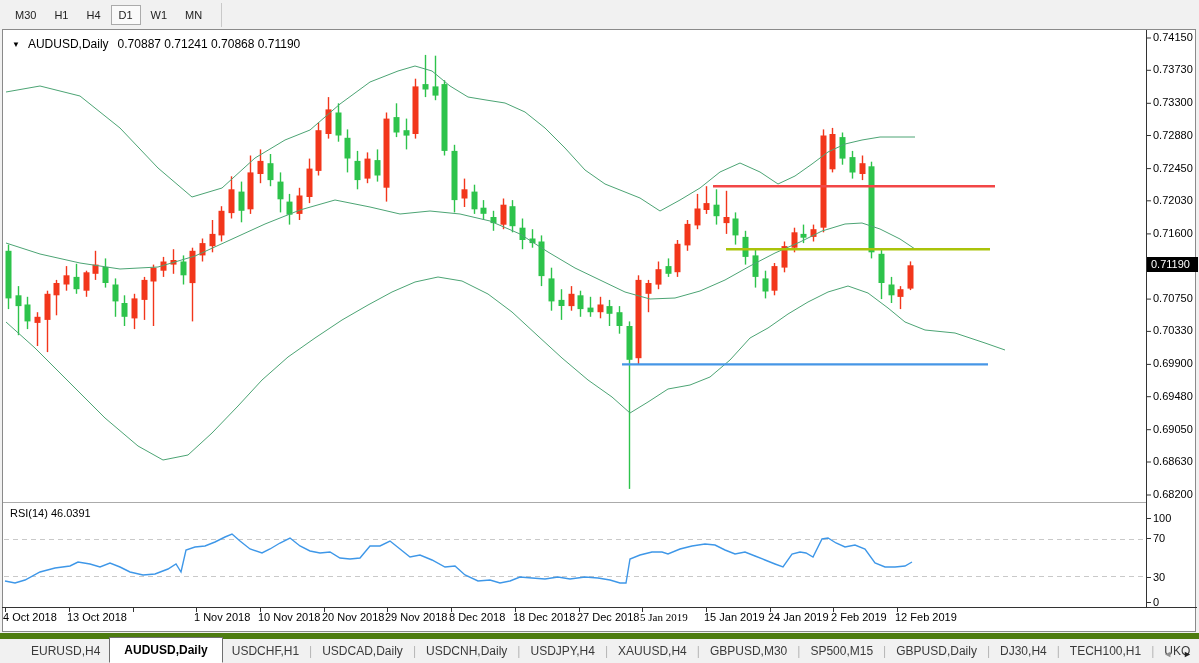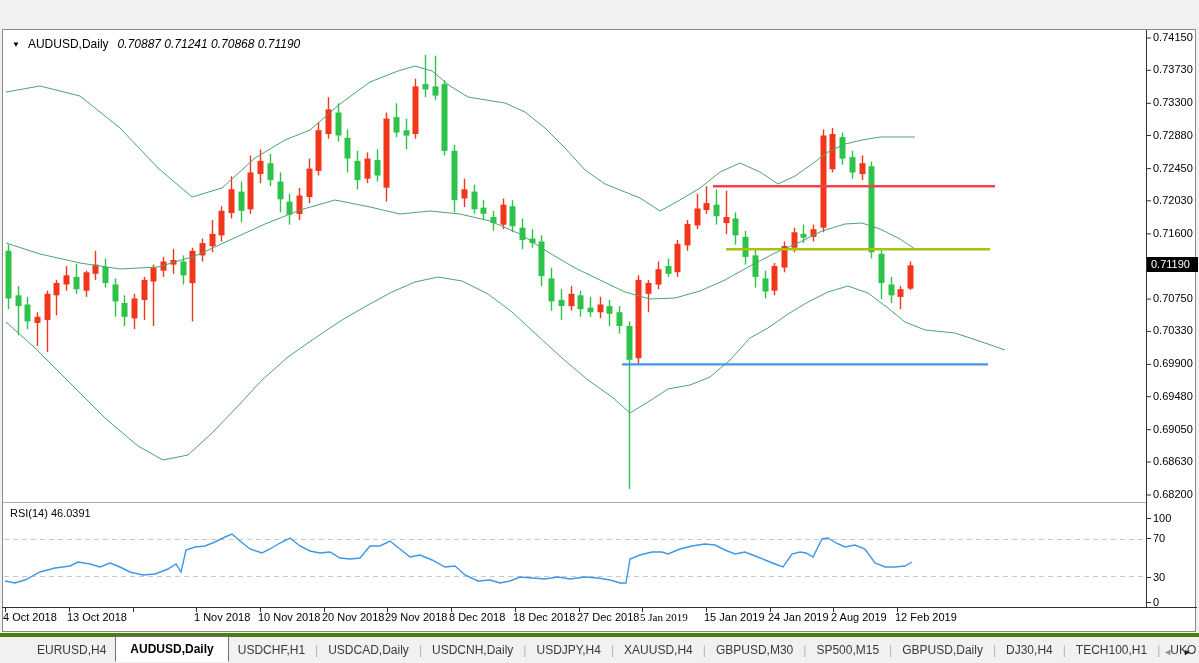--- a/index.html
+++ b/index.html
@@ -13,42 +13,51 @@
           border:1px solid transparent;cursor:default;}
   .tf-btn.active{background:#FAFAFA;border:1px solid #ABABAB;}
   .toolbar-sep{width:1px;height:24px;background:#C9C9C9;margin:0 10px;}
   
   .chart-window{position:absolute;left:2px;top:29px;width:1194px;height:603px;background:#FFFFFF;
                 border:1px solid #8A8A8A;}
   svg.overlay{position:absolute;left:0;top:0;pointer-events:none;}
   .chart-title{position:absolute;left:12px;top:37px;font-size:12px;color:#000;display:flex;
                align-items:center;white-space:nowrap;}
   .chart-title .marker{font-size:8px;margin-right:8px;color:#000;}
-  .chart-title .vals{margin-left:9px;font-style:italic;}
+  .chart-title .vals{margin-left:9px;}
   .rsi-label{position:absolute;left:10px;top:507px;font-size:11px;color:#000;}
   .axis-label{position:absolute;left:1153px;font-size:11px;color:#000;white-space:nowrap;}
   .date-label{position:absolute;top:611px;font-size:11px;color:#000;white-space:nowrap;}
   .price-tag{position:absolute;left:1147px;width:51px;height:15px;background:#000;color:#FFF;
              font-size:11px;line-height:15px;padding-left:4px;}
   
   .tabbar{position:absolute;left:0;top:633px;width:1199px;height:30px;background:#F1F1F1;
-          border-top:4px solid #4d7c0f;display:flex;align-items:center;font-size:12px;
-          padding-left:28px;}
+          border-top:6px solid #4d7c0f;display:flex;align-items:center;font-size:12px;
+          padding-left:22px;}
   .tab{padding:4px 9px;color:#3A3A3A;white-space:nowrap;cursor:default;}
   .tab.active{background:#FFF;border:1px solid #6F6F6F;border-bottom:1px solid #FFF;
               font-weight:700;color:#000;padding:5px 14px;margin-top:-2px;}
   .tab-sep{color:#B5B5B5;margin:0 1px;}
   .tab-arrows{position:absolute;right:7px;top:10px;display:flex;gap:11px;font-size:9px;color:#222;}
   .tab-arrows .arrow-left{color:#8F8F8F;}
 </style>
 </head>
 <body>
 
 <div class="screen">
 
+  <div class="toolbar">
+      <div class="tf-btn">M30</div>
+      <div class="tf-btn">H1</div>
+      <div class="tf-btn">H4</div>
+      <div class="tf-btn active">D1</div>
+      <div class="tf-btn">W1</div>
+      <div class="tf-btn">MN</div>
+      <div class="toolbar-sep"></div>
+    </div>
 
   <div class="chart-window"></div>
 
   <svg class="overlay" width="1199" height="663">
       <g>
         <line x1="4" y1="539.5" x2="1146" y2="539.5" stroke="#C9C9C9" stroke-width="1" stroke-dasharray="5 4"></line>
         <line x1="4" y1="576.5" x2="1146" y2="576.5" stroke="#C9C9C9" stroke-width="1" stroke-dasharray="5 4"></line>
       </g>
       <g>
         <line x1="8.5" y1="244.6" x2="8.5" y2="309.1" stroke="#2DC34B" stroke-width="1.4"></line>
@@ -330,21 +339,21 @@
       <div class="date-label" style="left: 194px;">1 Nov 2018</div>
       <div class="date-label" style="left: 258px;">10 Nov 2018</div>
       <div class="date-label" style="left: 322px;">20 Nov 2018</div>
       <div class="date-label" style="left: 385px;">29 Nov 2018</div>
       <div class="date-label" style="left: 449px;">8 Dec 2018</div>
       <div class="date-label" style="left: 513px;">18 Dec 2018</div>
       <div class="date-label" style="left: 577px;">27 Dec 2018</div>
       <div class="date-label" style="left: 640px; font-family: Liberation Serif, serif;">5 Jan 2019</div>
       <div class="date-label" style="left: 704px;">15 Jan 2019</div>
       <div class="date-label" style="left: 768px;">24 Jan 2019</div>
-      <div class="date-label" style="left: 831px;">2 Aug 2019</div>
+      <div class="date-label" style="left: 831px;">2 Feb 2019</div>
       <div class="date-label" style="left: 895px;">12 Feb 2019</div>
     </div>
 
   <div class="price-tag" style="top: 257px;">0.71190</div>
 
   <div class="tabbar">
     <span class="tab">EURUSD,H4</span>
       <span class="tab active">AUDUSD,Daily</span>
       <span class="tab">USDCHF,H1</span>
       <span class="tab-sep">|</span>

